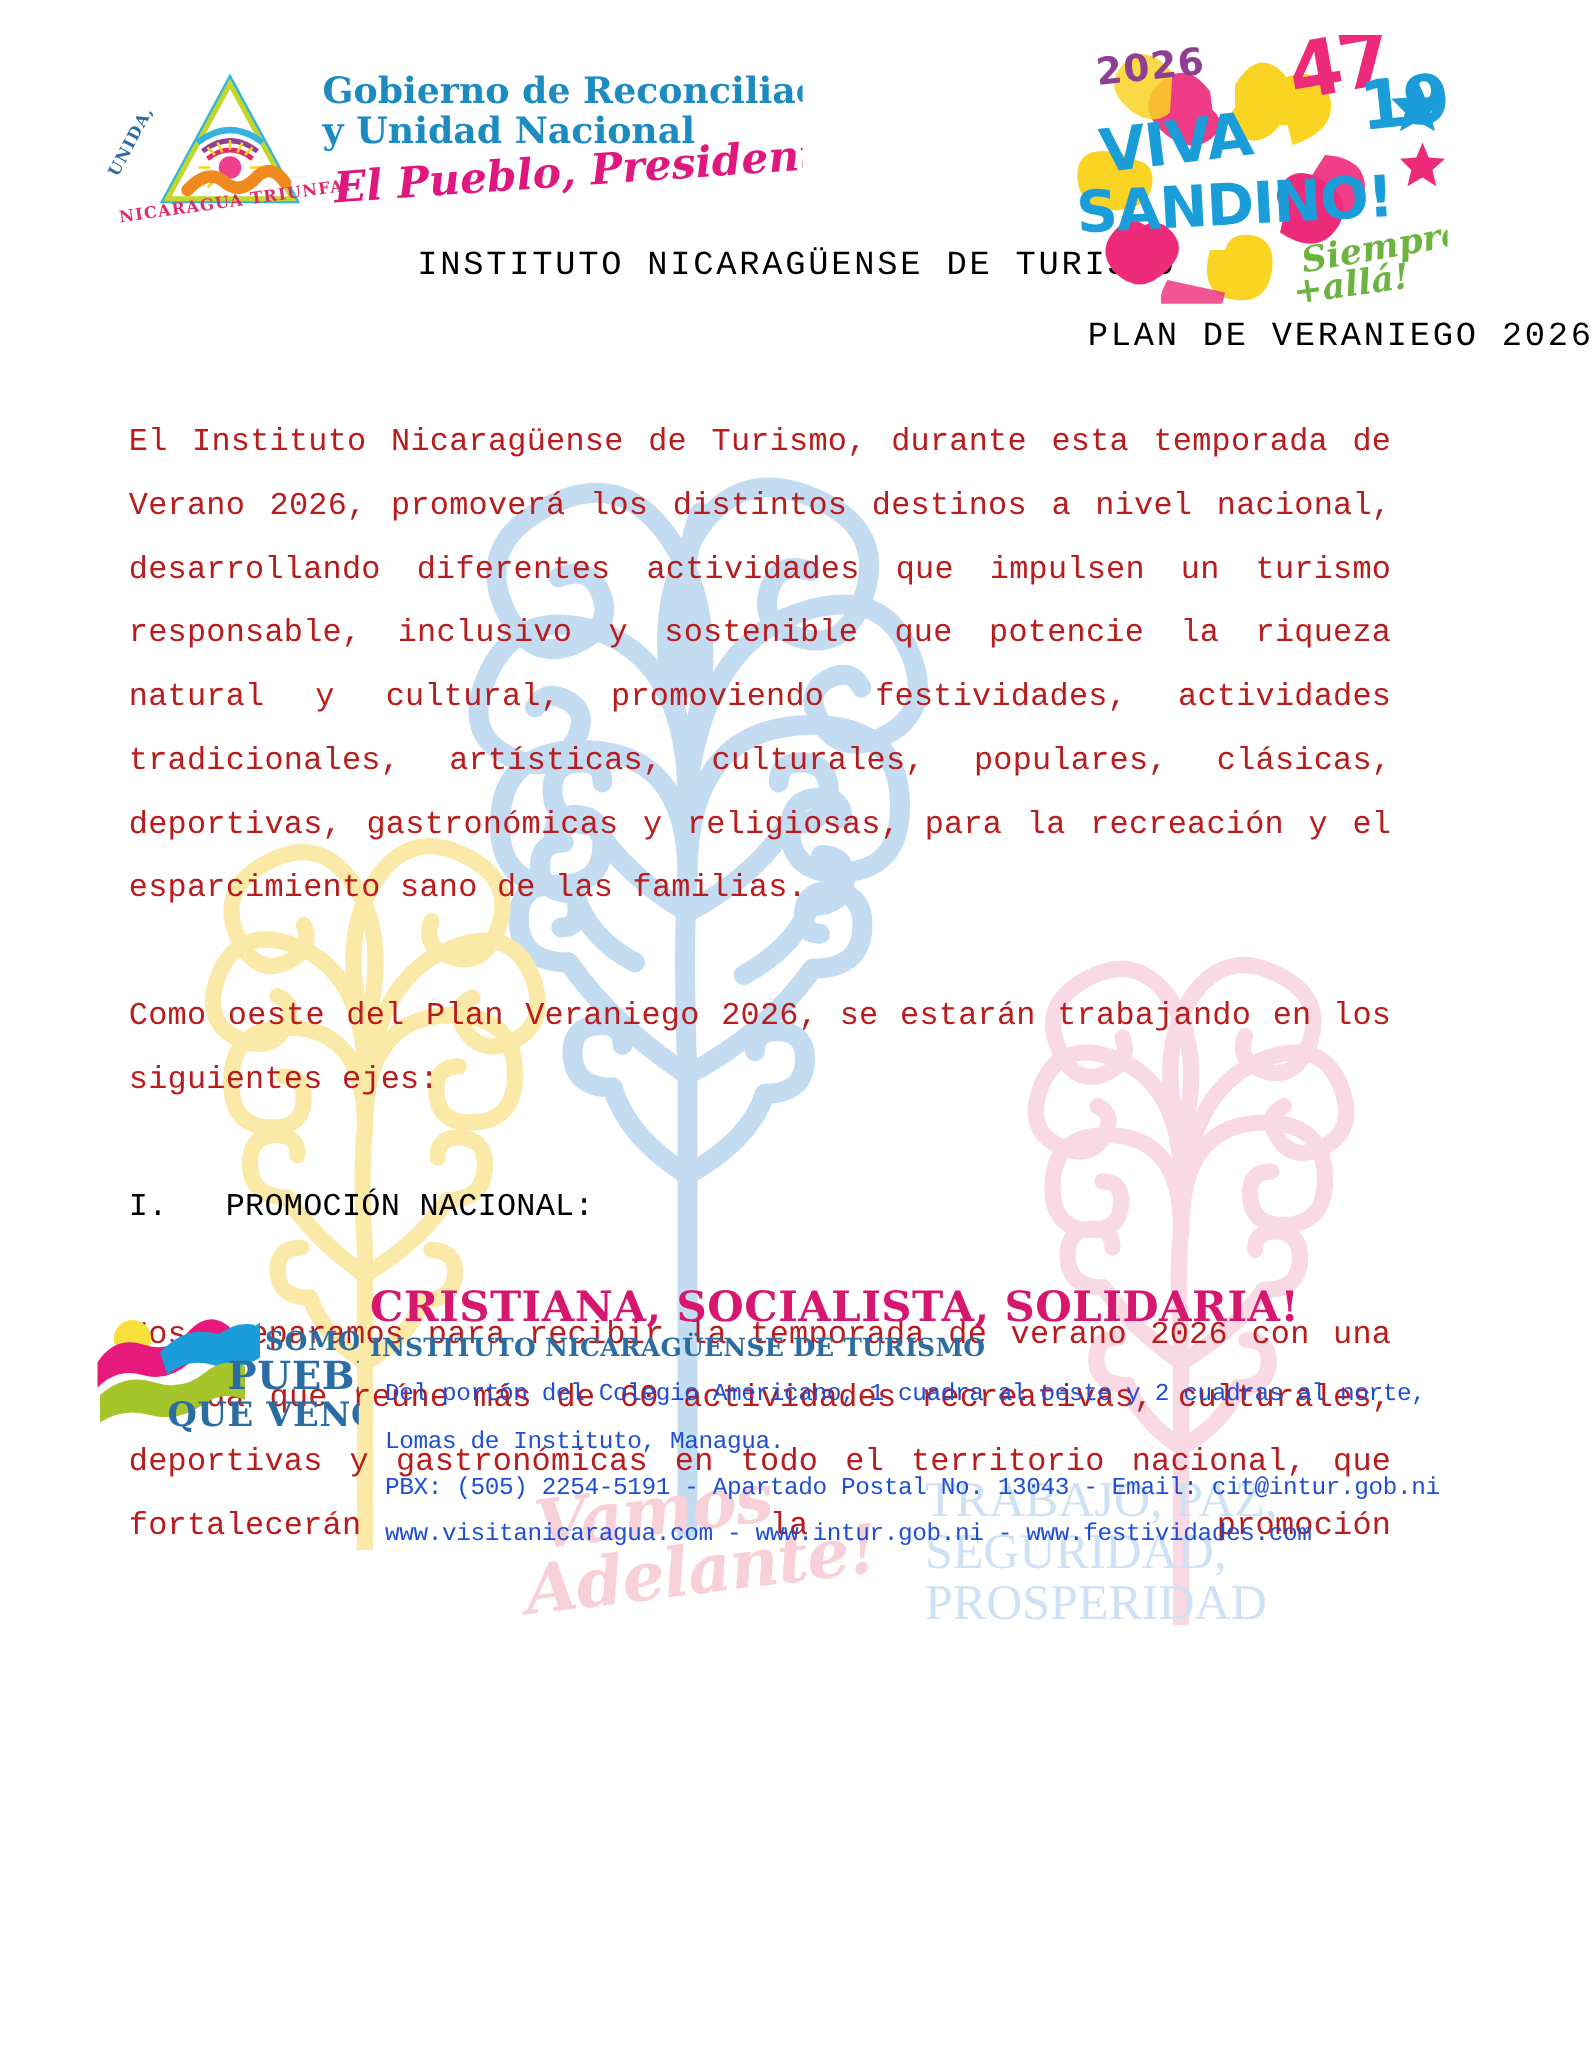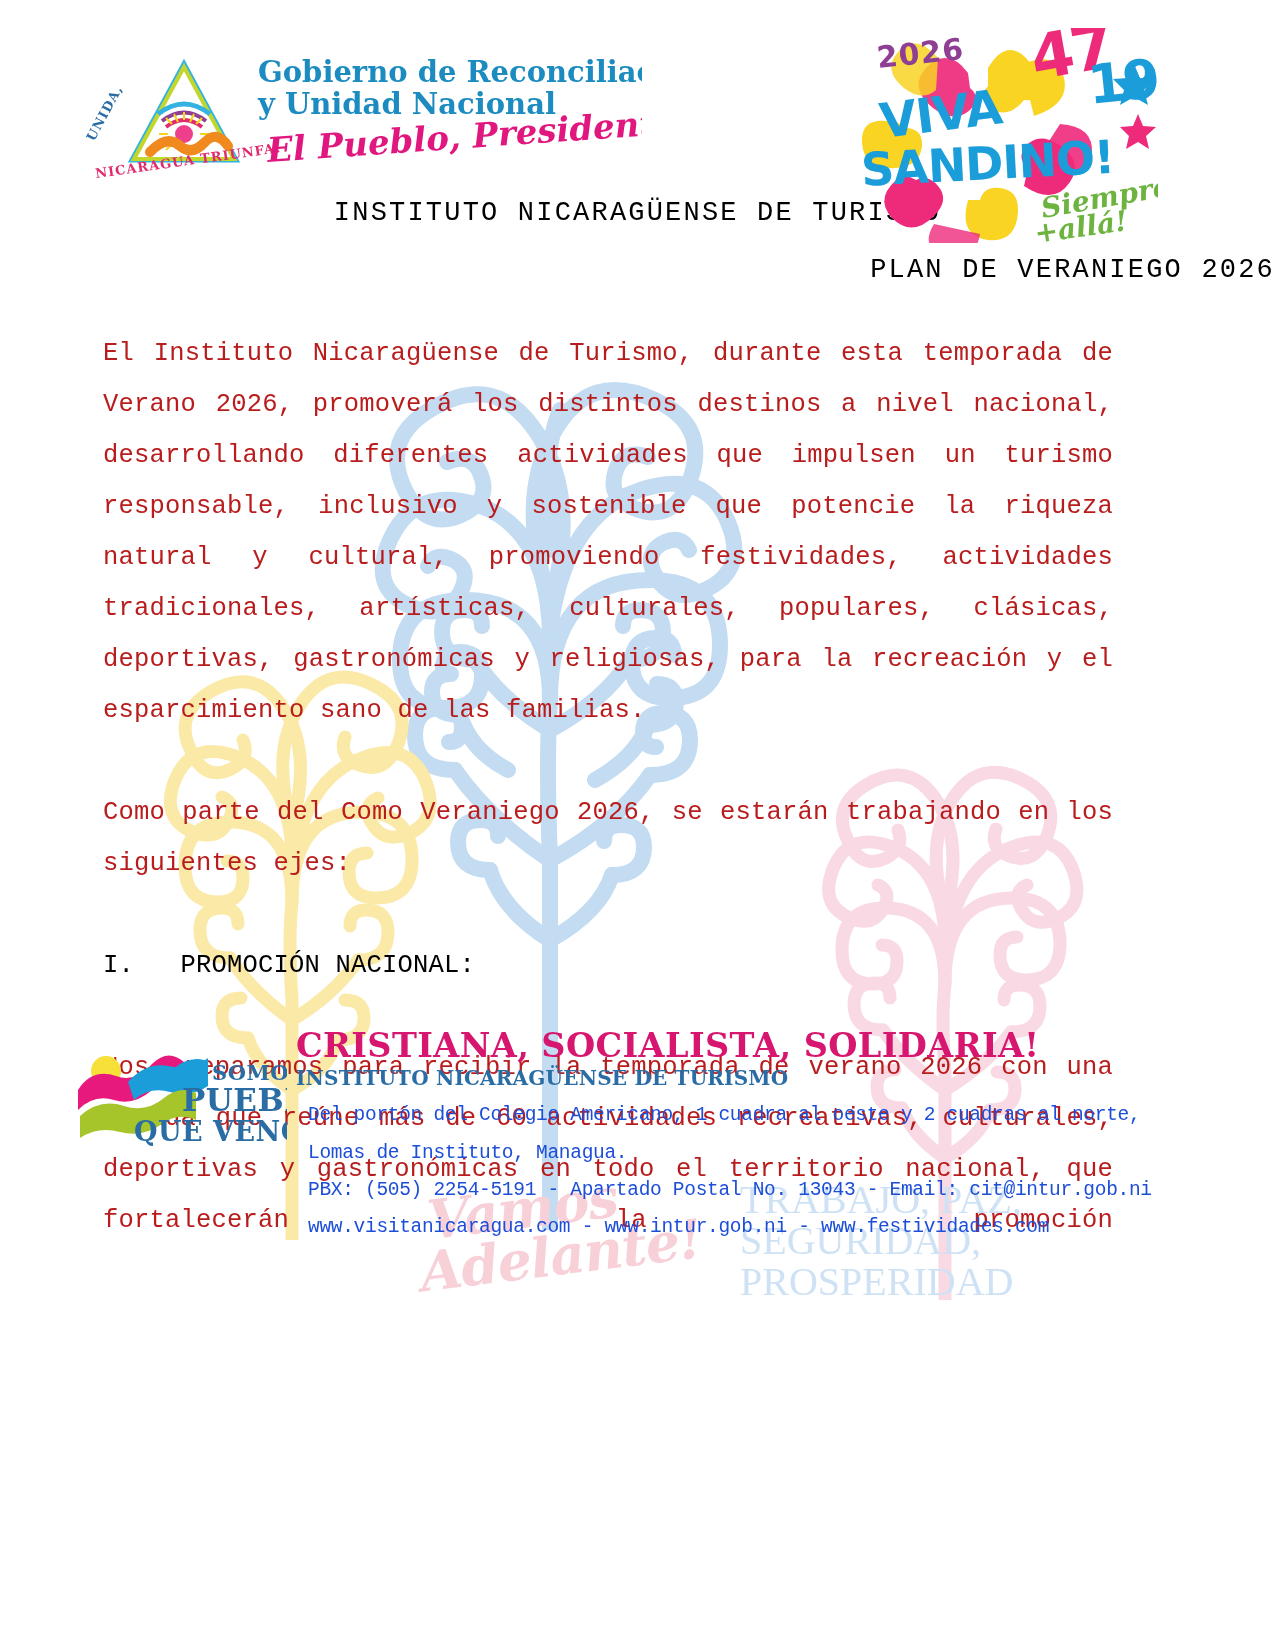--- a/index.html
+++ b/index.html
@@ -326,21 +326,21 @@
         <text x="205" y="190" font-family="DejaVu Serif, serif" font-size="28" font-style="italic" font-weight="bold" fill="#6cb33f" transform="rotate(-10 205 190)">Siempre</text>
         <text x="198" y="215" font-family="DejaVu Serif, serif" font-size="28" font-style="italic" font-weight="bold" fill="#6cb33f" transform="rotate(-8 198 215)">+allá!</text>
       </svg>
     </div>
 
     <div class="doc-title">INSTITUTO NICARAGÜENSE DE TURISMO</div>
     <div class="doc-subtitle">PLAN DE VERANIEGO 2026</div>
 
     <div class="body-wrap">
       <p class="para spacer-after">El Instituto Nicaragüense de Turismo, durante esta temporada de Verano 2026, promoverá los distintos destinos a nivel nacional, desarrollando diferentes actividades que impulsen un turismo responsable, inclusivo y sostenible que potencie la riqueza natural y cultural, promoviendo festividades, actividades tradicionales, artísticas, culturales, populares, clásicas, deportivas, gastronómicas y religiosas, para la recreación y el esparcimiento sano de las familias.</p>
-      <p class="para spacer-after">Como parte del Como Veraniego 2026, se estarán trabajando en los siguientes ejes:</p>
+      <p class="para spacer-after">Como oeste del Plan Veraniego 2026, se estarán trabajando en los siguientes ejes:</p>
       <p class="heading-item spacer-after">I.   PROMOCIÓN NACIONAL:</p>
       <p class="para justify-all">Nos preparamos para recibir la temporada de verano 2026 con una agenda que reúne más de 60 actividades recreativas, culturales, deportivas y gastronómicas en todo el territorio nacional, que fortalecerán la promoción</p>
     </div>
 
     <div class="footer">
 
       <svg class="logo-somos" viewBox="0 0 215 120">
         <circle cx="34" cy="33" r="15" fill="#f7e03a"></circle>
         <path d="M6 52 Q20 30 44 38 Q64 45 80 26 Q96 10 112 24 L112 50 Q96 38 80 52 Q62 68 42 62 Q22 56 6 72 Z" fill="#e8197d"></path>
         <path d="M56 44 Q74 24 96 28 Q120 33 136 20 L136 48 Q118 60 98 54 Q78 48 62 62 Z" fill="#1b9dd9"></path>

